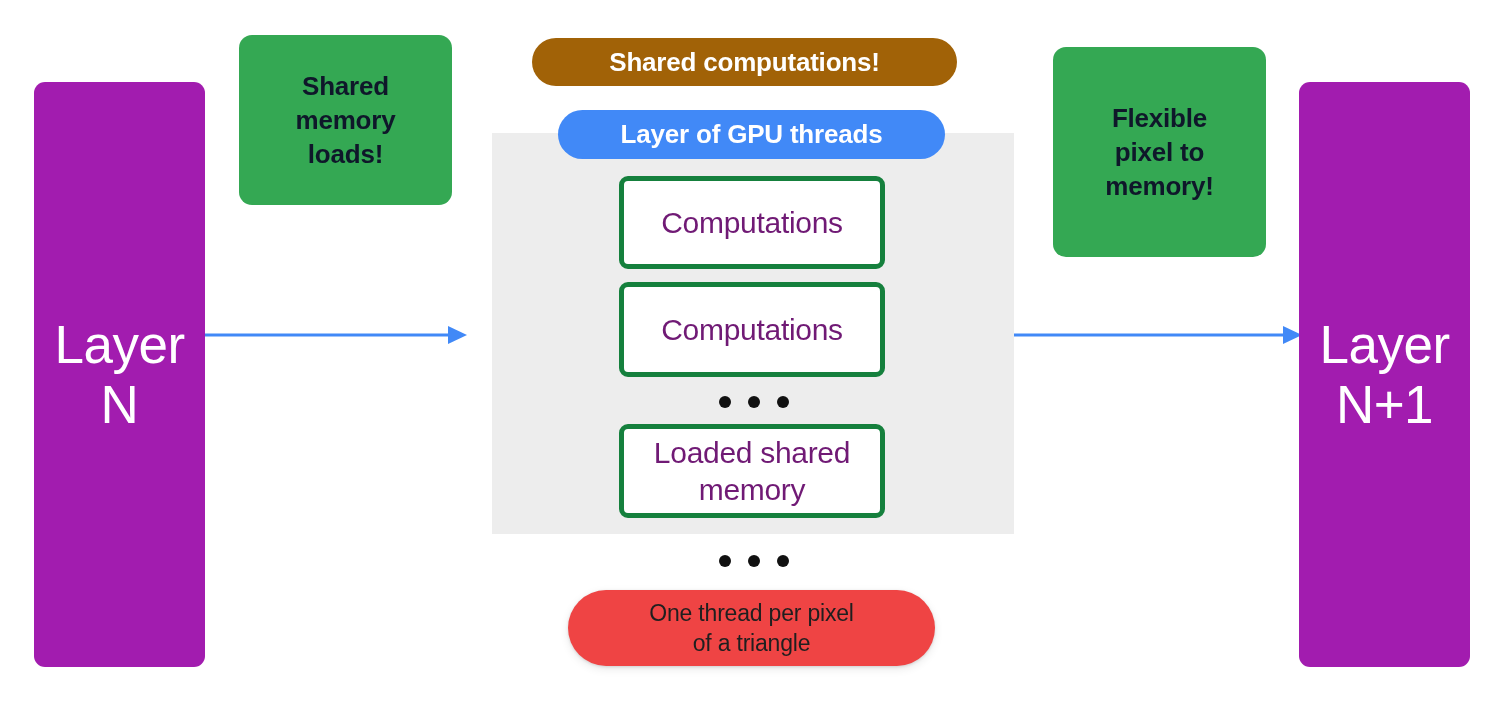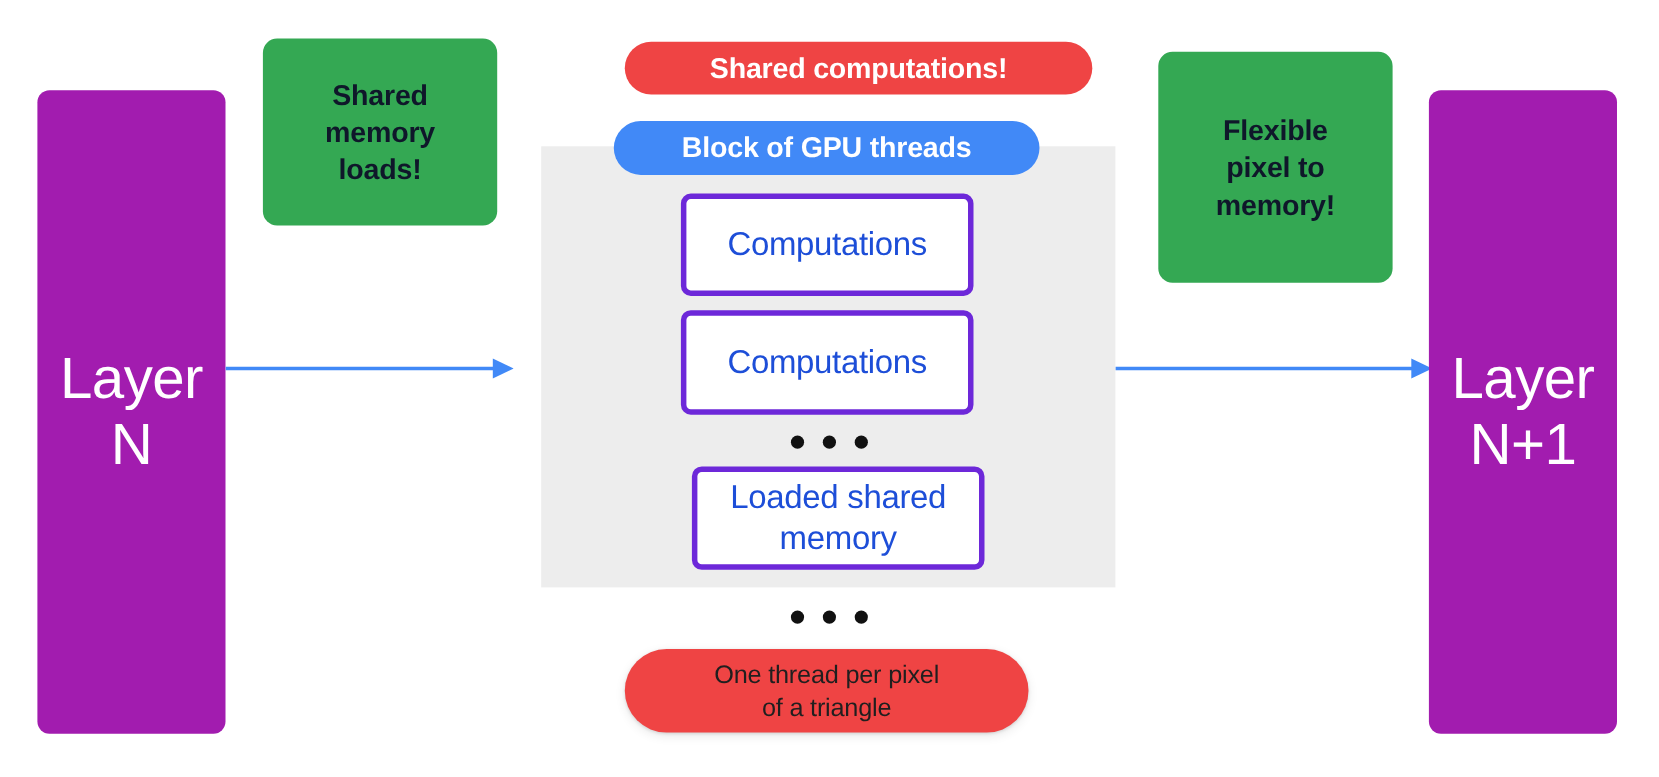--- a/index.html
+++ b/index.html
@@ -61,57 +61,57 @@
     border-radius: 999px;
     display: flex;
     align-items: center;
     justify-content: center;
     text-align: center;
     font-weight: bold;
     letter-spacing: -0.2px;
     color: #ffffff;
   }
   #pill-shared-computations {
-    left: 568px; top: 38px; width: 425px; height: 48px;
-    background: #ef4444;
+    left: 532px; top: 38px; width: 425px; height: 48px;
+    background: #a16207;
     font-size: 26px;
   }
   #pill-block-threads {
     left: 558px; top: 110px; width: 387px; height: 49px;
     background: #4189F7;
     font-size: 26px;
     z-index: 5;
   }
 
   
   #gray-block {
     position: absolute;
     left: 492px; top: 133px; width: 522px; height: 401px;
     background: #EDEDED;
   }
 
   
   .thread-box {
     position: absolute;
     background: #ffffff;
-    border: 5px solid #6d28d9;
+    border: 5px solid #15803d;
     border-radius: 9px;
     display: flex;
     align-items: center;
     justify-content: center;
     text-align: center;
-    color: #1d4ed8;
+    color: #701a75;
     font-size: 30px;
     line-height: 1.25;
     letter-spacing: -0.3px;
     box-sizing: border-box;
   }
   #thread-box-1 { left: 619px; top: 176px; width: 266px; height: 93px; }
   #thread-box-2 { left: 619px; top: 282px; width: 266px; height: 95px; }
-  #thread-box-3 { left: 619px; top: 424px; width: 266px; height: 94px; margin-left: 10px; }
+  #thread-box-3 { left: 619px; top: 424px; width: 266px; height: 94px; }
 
   
   .dots {
     position: absolute;
     display: flex;
     gap: 17px;
     align-items: center;
   }
   .dots .dot {
     width: 12px;
@@ -171,21 +171,21 @@
     <svg width="262" height="24" viewBox="0 0 262 24">
       <line x1="0" y1="12" x2="246" y2="12" stroke="#4189F7" stroke-width="3"></line>
       <polygon points="243,3 262,12 243,21" fill="#4189F7"></polygon>
     </svg>
   </div>
 
   <div id="gray-block"></div>
 
   <div id="pill-shared-computations" class="pill">Shared computations!</div>
 
-  <div id="pill-block-threads" class="pill">Block of GPU threads</div>
+  <div id="pill-block-threads" class="pill">Layer of GPU threads</div>
 
   <div id="thread-box-1" class="thread-box">Computations</div>
 
   <div id="thread-box-2" class="thread-box">Computations</div>
 
   <div id="dots-inner" class="dots">
     <span class="dot"></span>
     <span class="dot"></span>
     <span class="dot"></span>
   </div>

